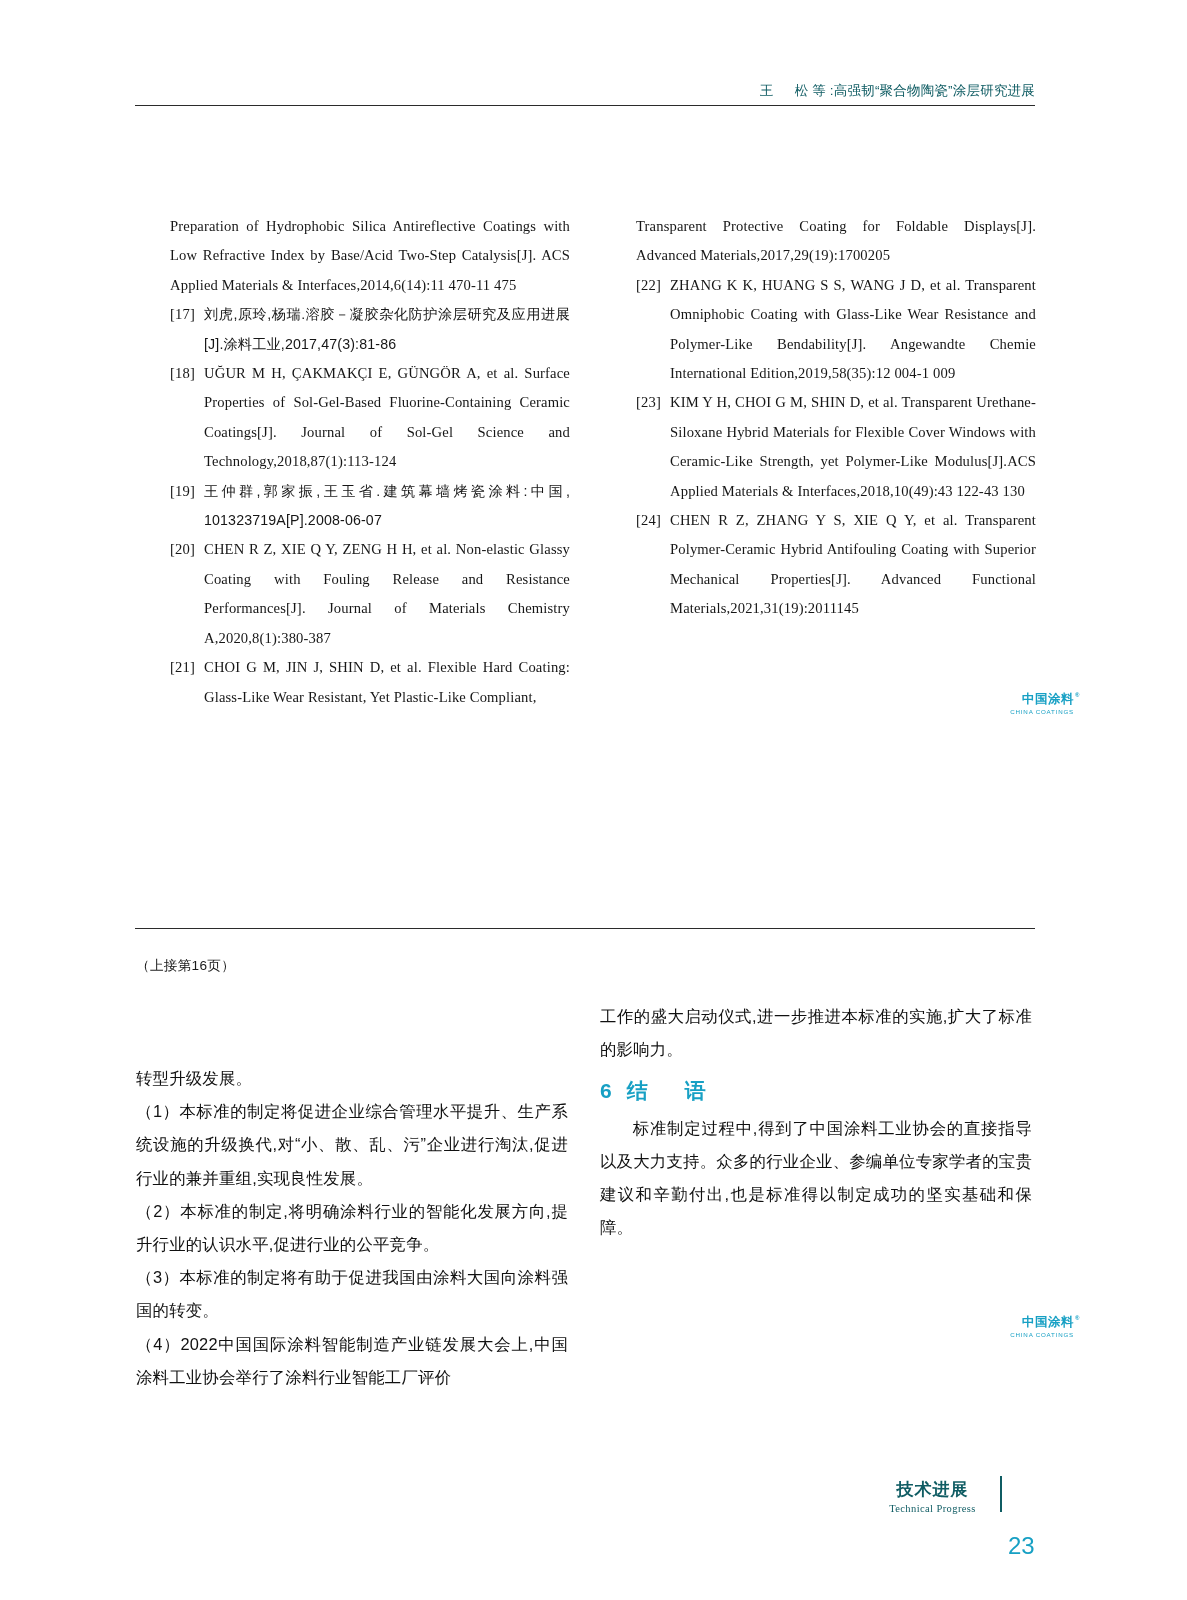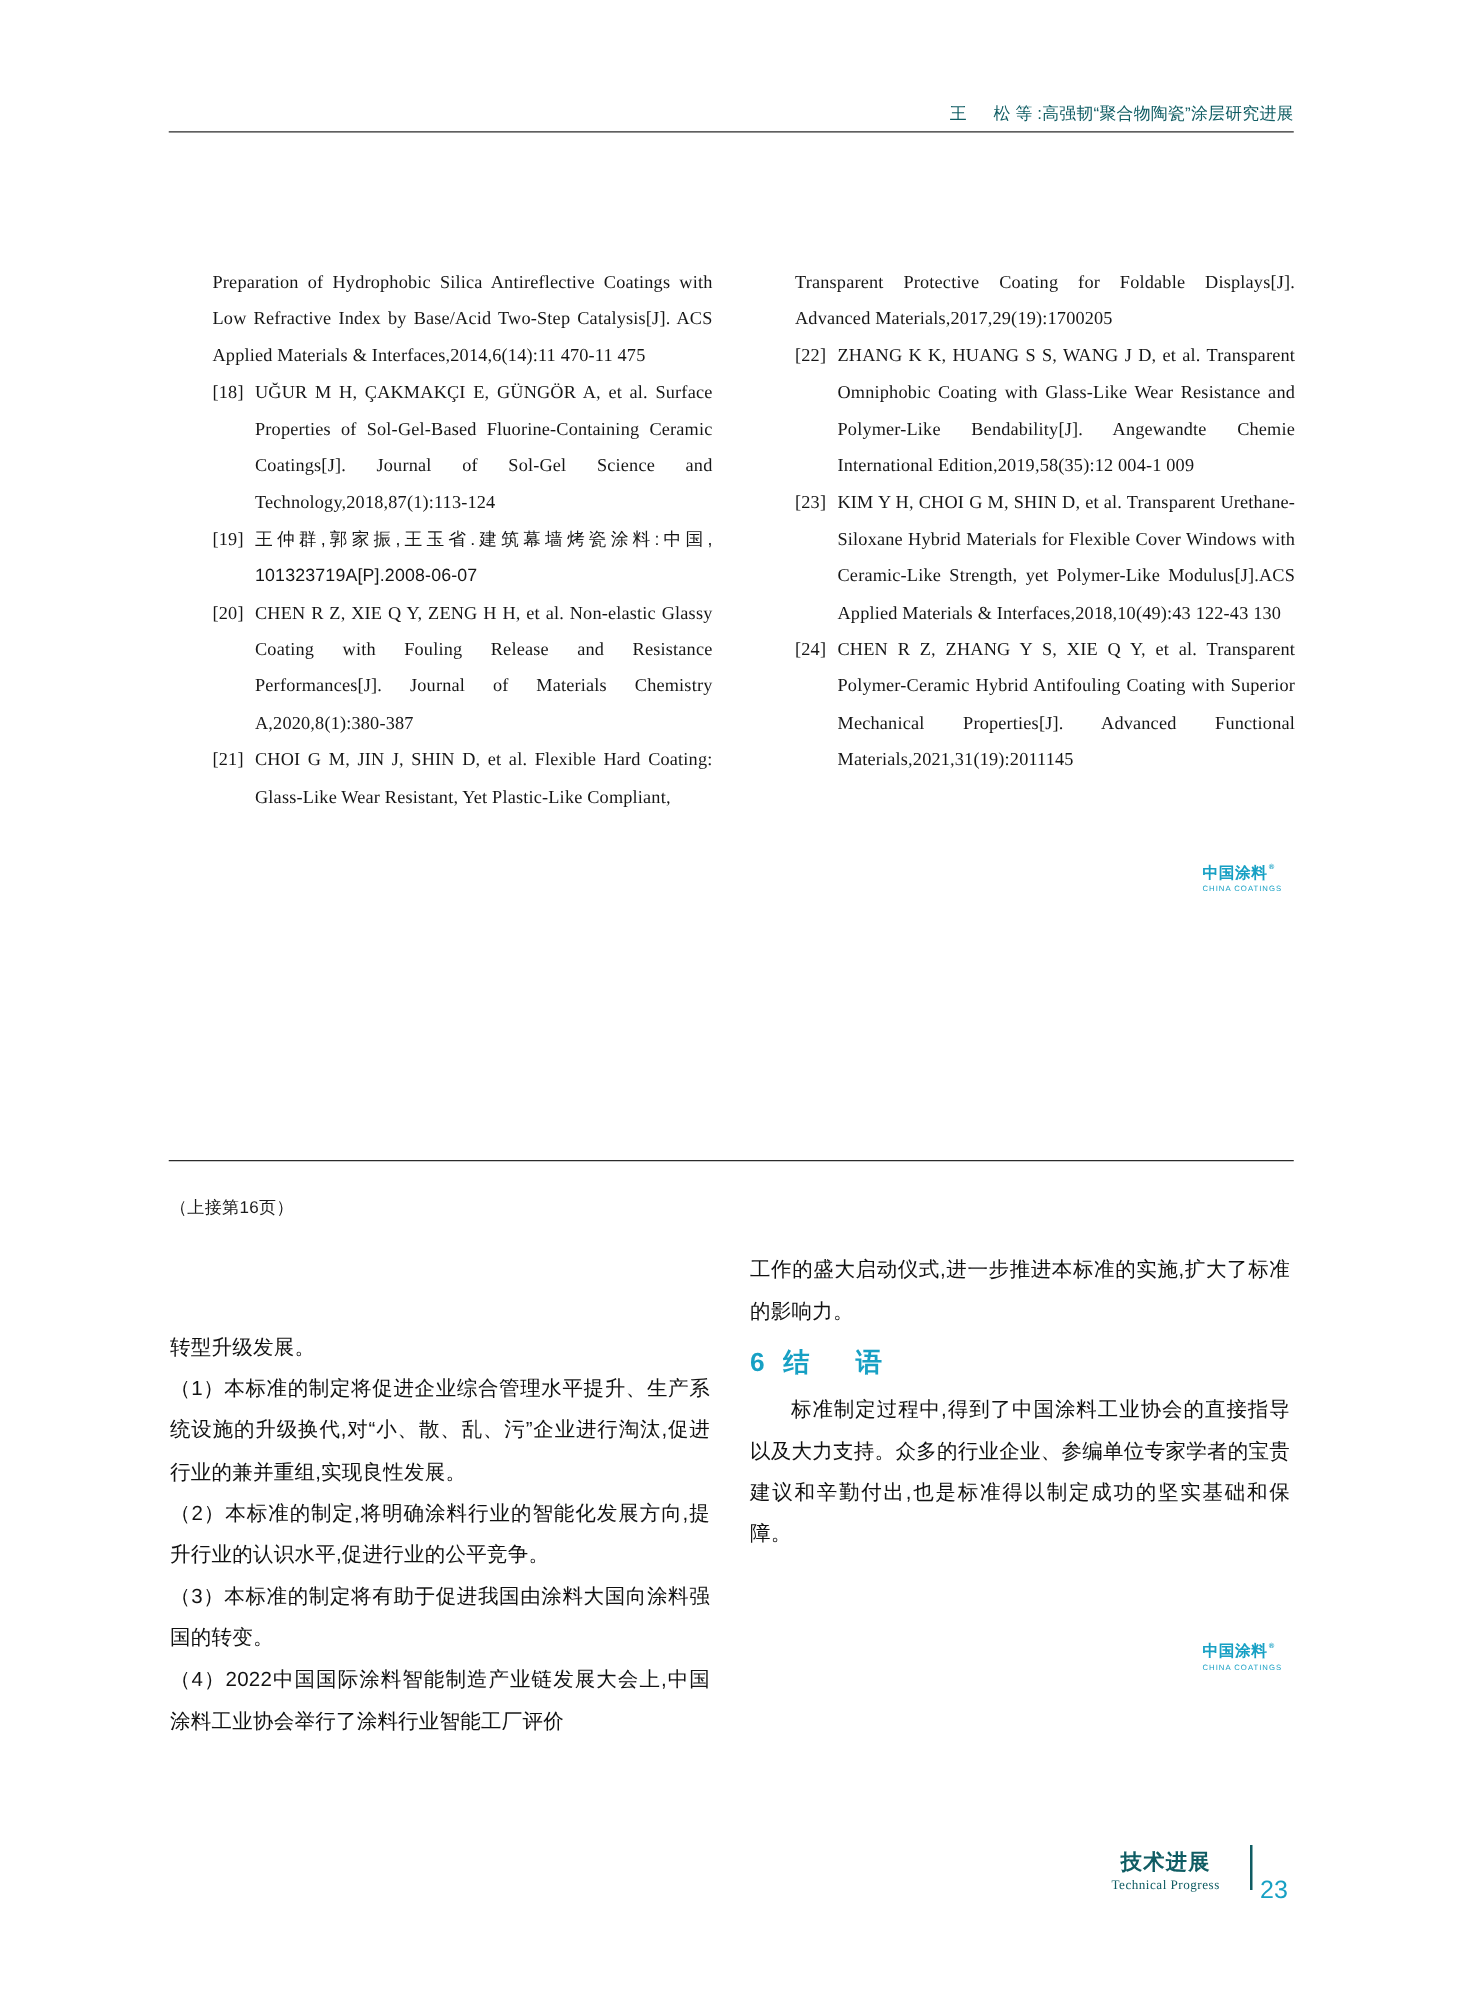--- a/index.html
+++ b/index.html
@@ -73,22 +73,23 @@
     width: 30px;
   }
   .ref-item.cont { padding-left: 0; }
 
   .cjk { font-family: "Liberation Sans", sans-serif; font-size: 14.2px; }
 
   
   .logo {
     position: absolute;
     width: 66px;
-    text-align: left;
+    text-align: right;
     line-height: 1.05;
+    margin-left: 46px;
   }
   .logo .cn {
     font-family: "Liberation Sans", sans-serif;
     font-size: 12.5px;
     font-weight: bold;
     color: #17a0c4;
     letter-spacing: 0.5px;
     position: relative;
     display: inline-block;
   }
@@ -186,42 +187,46 @@
     position: absolute;
     left: 1000px;
     top: 1476px;
     width: 1.6px;
     height: 36px;
     background: #0f5c63;
   }
   .footer-page {
     position: absolute;
     left: 1008px;
-    top: 1501px;
-    font-family: "Liberation Sans", sans-serif;
-    font-size: 20px;
+    top: 1532px;
+    font-family: "Liberation Sans", sans-serif;
+    font-size: 24px;
     color: #17a0c4;
   }
 </style>
 </head>
 <body>
 
 <div class="page">
 
   <div class="runhead">
     <span class="author">王　松等</span><span>:</span><span>高强韧“聚合物陶瓷”涂层研究进展</span>
   </div>
   <div class="runhead-rule"></div>
 
   <div class="refs-col left">
 
     <div class="ref-item cont">
       <span>Preparation of Hydrophobic Silica Antireflective Coatings with Low Refractive Index by Base/Acid Two-Step Catalysis[J]. ACS Applied Materials &amp; Interfaces,2014,6(14):11 470-11 475</span>
     </div>
 
+    <div class="ref-item">
+      <span class="num">[17]</span>
+      <span class="cjk">刘虎,原玲,杨瑞.溶胶－凝胶杂化防护涂层研究及应用进展[J].涂料工业,2017,47(3):81-86</span>
+    </div>
 
     <div class="ref-item">
       <span class="num">[18]</span>
       <span>UĞUR M H, ÇAKMAKÇI E, GÜNGÖR A, et al. Surface Properties of Sol-Gel-Based Fluorine-Containing Ceramic Coatings[J]. Journal of Sol-Gel Science and Technology,2018,87(1):113-124</span>
     </div>
 
     <div class="ref-item">
       <span class="num">[19]</span>
       <span class="cjk">王仲群,郭家振,王玉省.建筑幕墙烤瓷涂料:中国, 101323719A[P].2008-06-07</span>
     </div>

